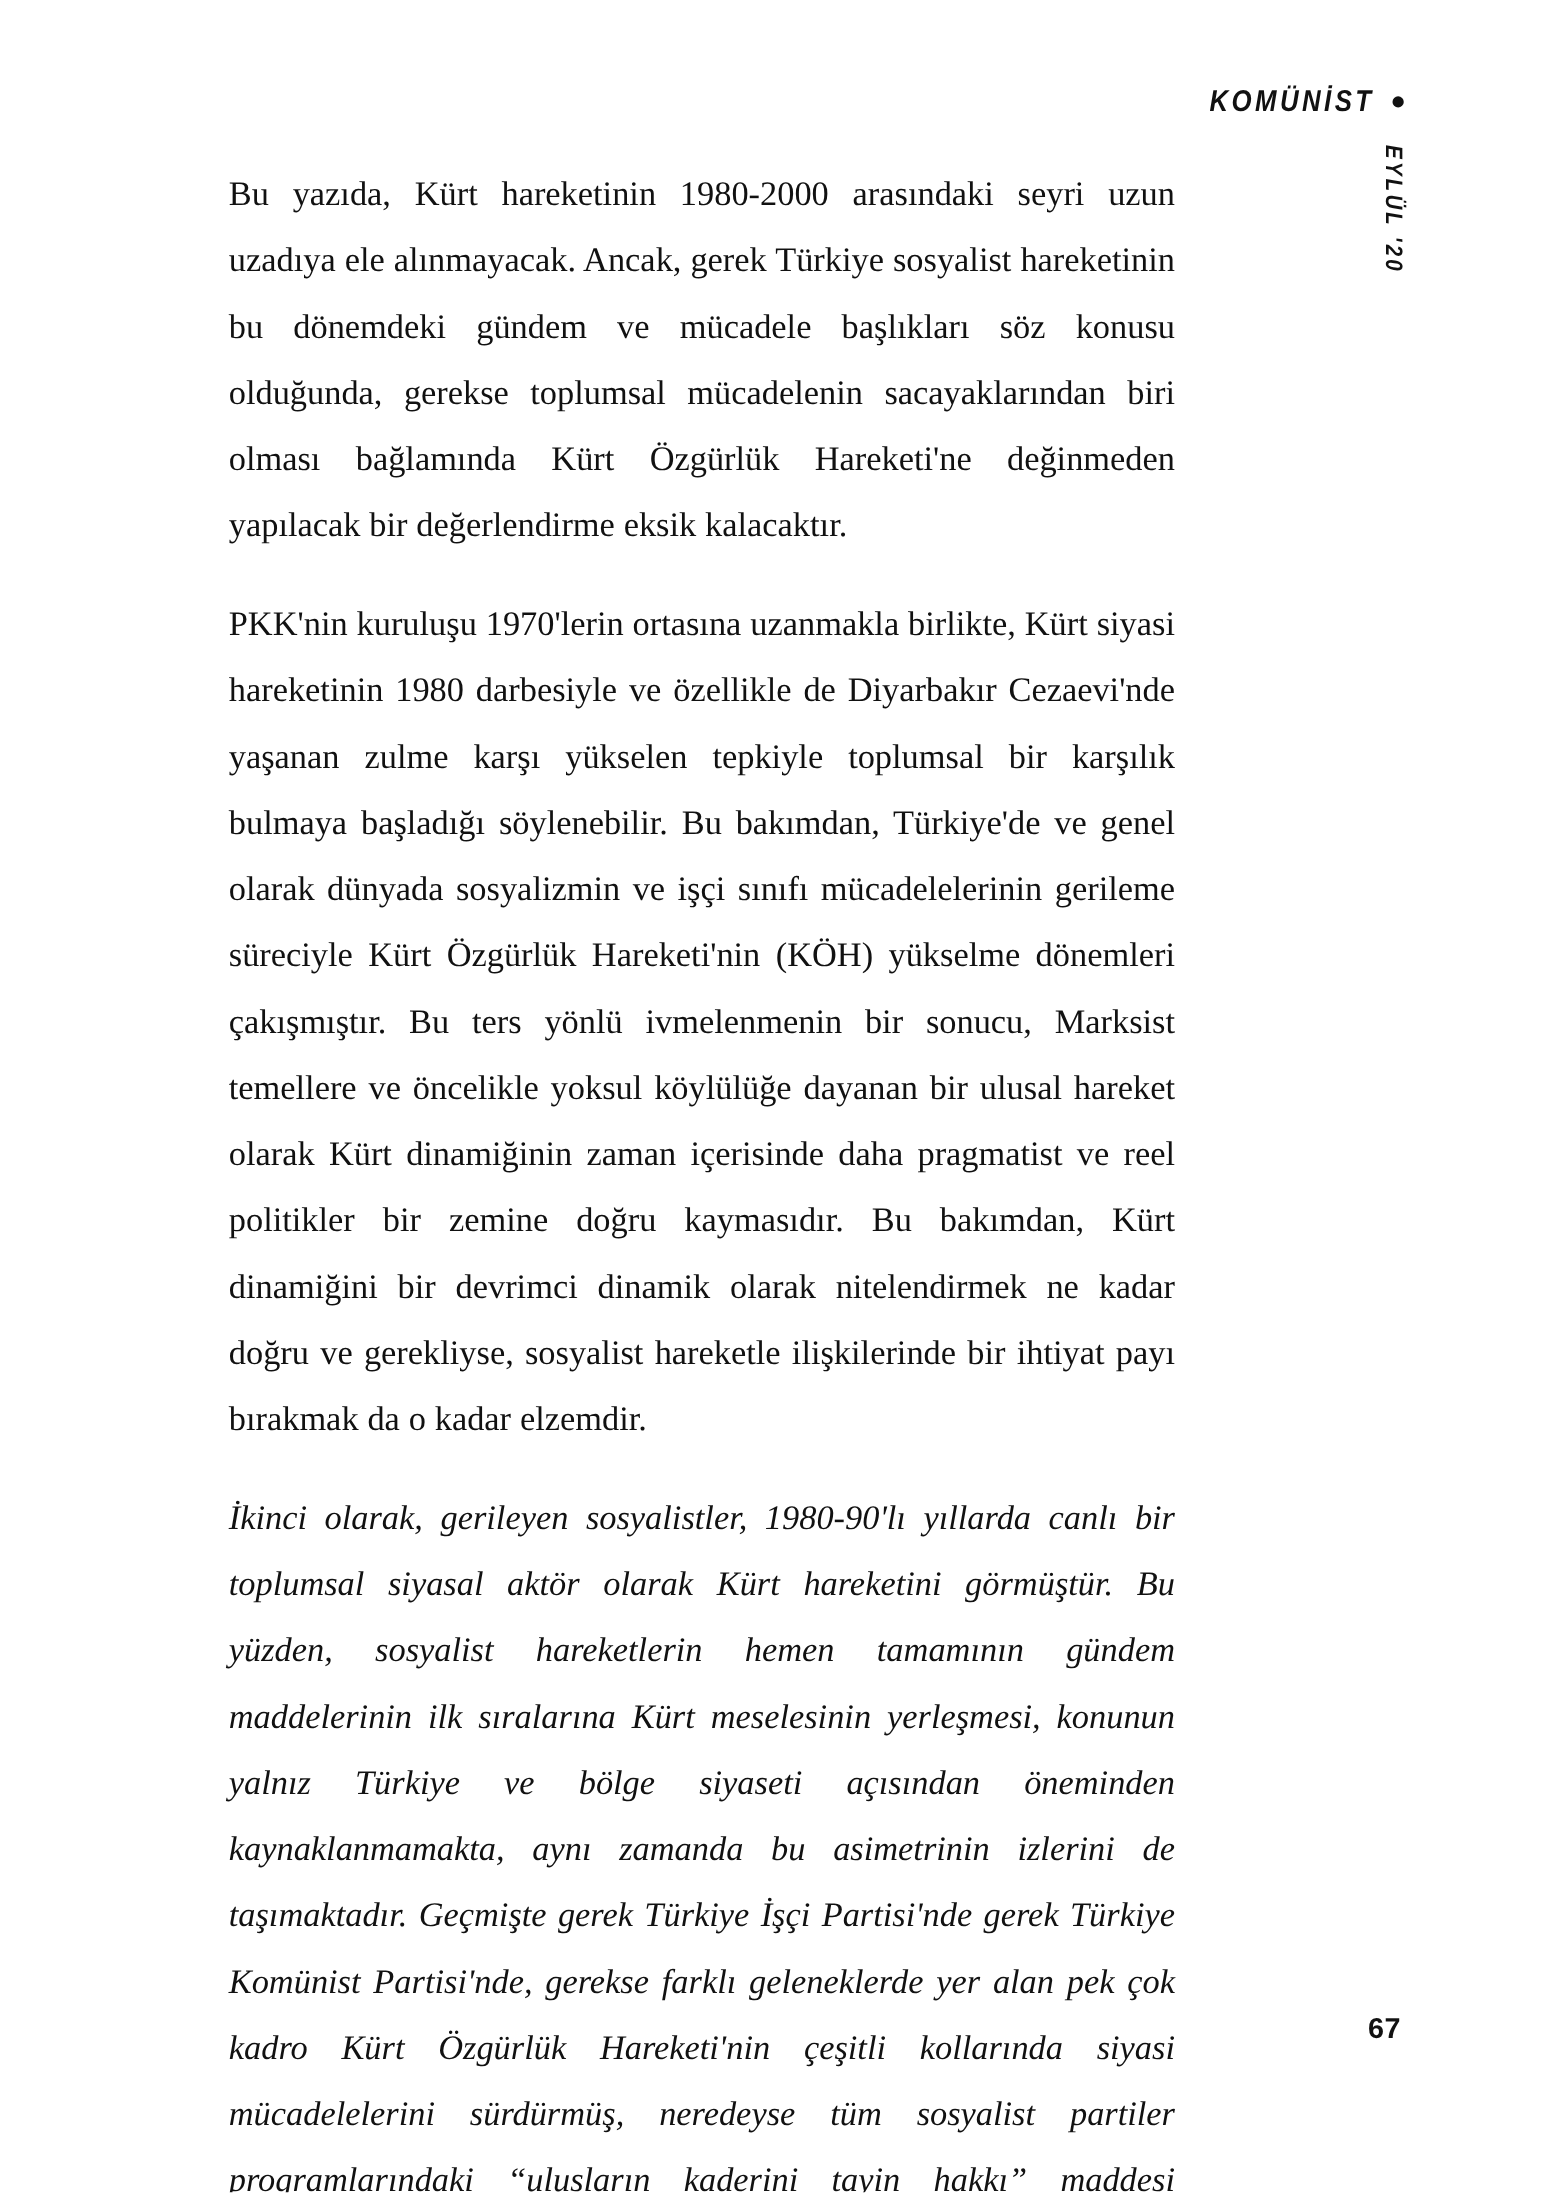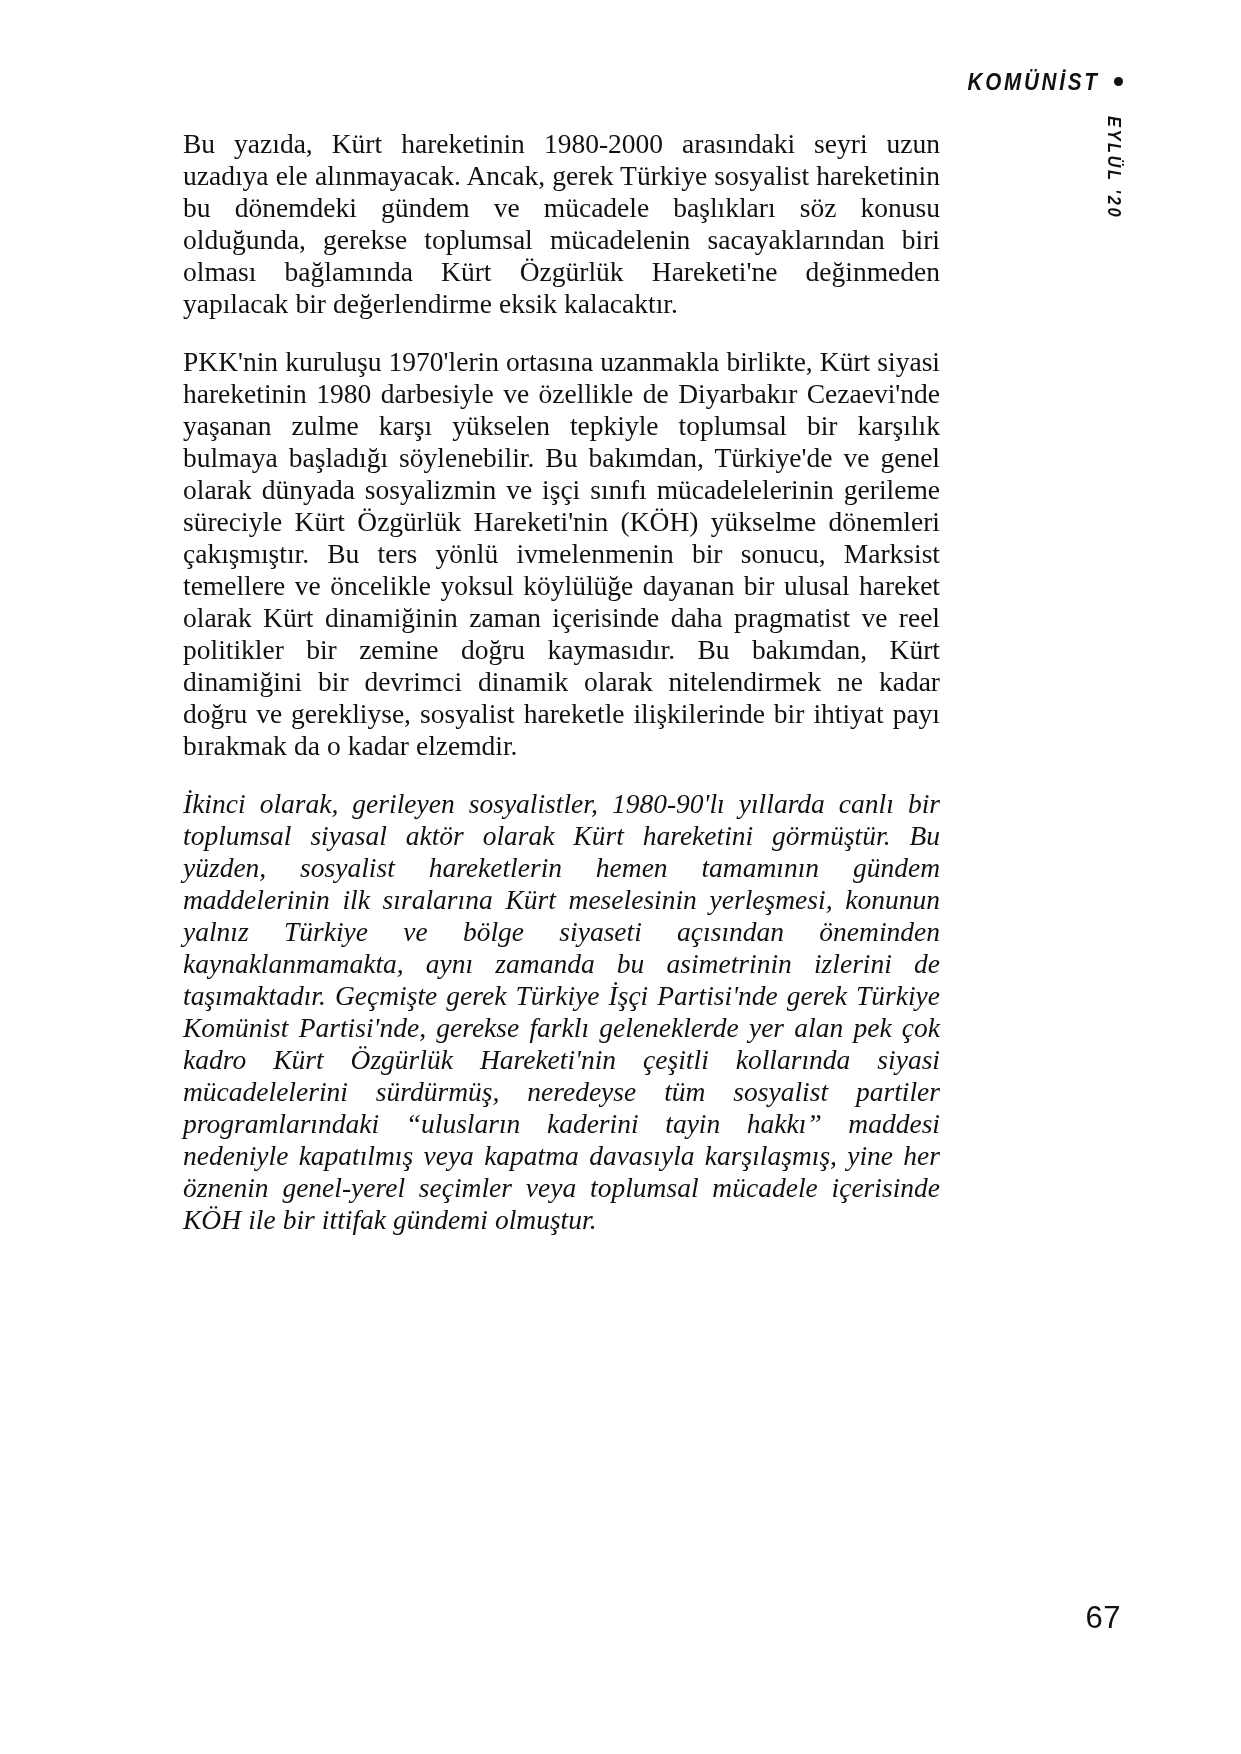--- a/index.html
+++ b/index.html
@@ -73,39 +73,39 @@
   
   .text-column {
     position: absolute;
     left: 183px;
     top: 128px;
     width: 757px;
   }
   .para {
     margin: 0 0 26px 0;
     font-size: 27.5px;
-    line-height: 32px;
+    line-height: 53px;
     text-align: justify;
     text-justify: inter-word;
     hyphens: none;
     word-spacing: 0.2px;
   }
   .para:last-child {
     margin-bottom: 0;
     font-style: italic;
   }
 
   
   .folio {
     position: absolute;
     right: 120px;
     bottom: 118px;
     font-family: "Liberation Sans", "DejaVu Sans", sans-serif;
-    font-weight: 400;
-    font-size: 31px;
+    font-weight: 700;
+    font-size: 23px;
     color: #111111;
     letter-spacing: 0.5px;
   }
 </style>
 </head>
 <body>
 
 <div class="page">
 
   <div class="running-head">

